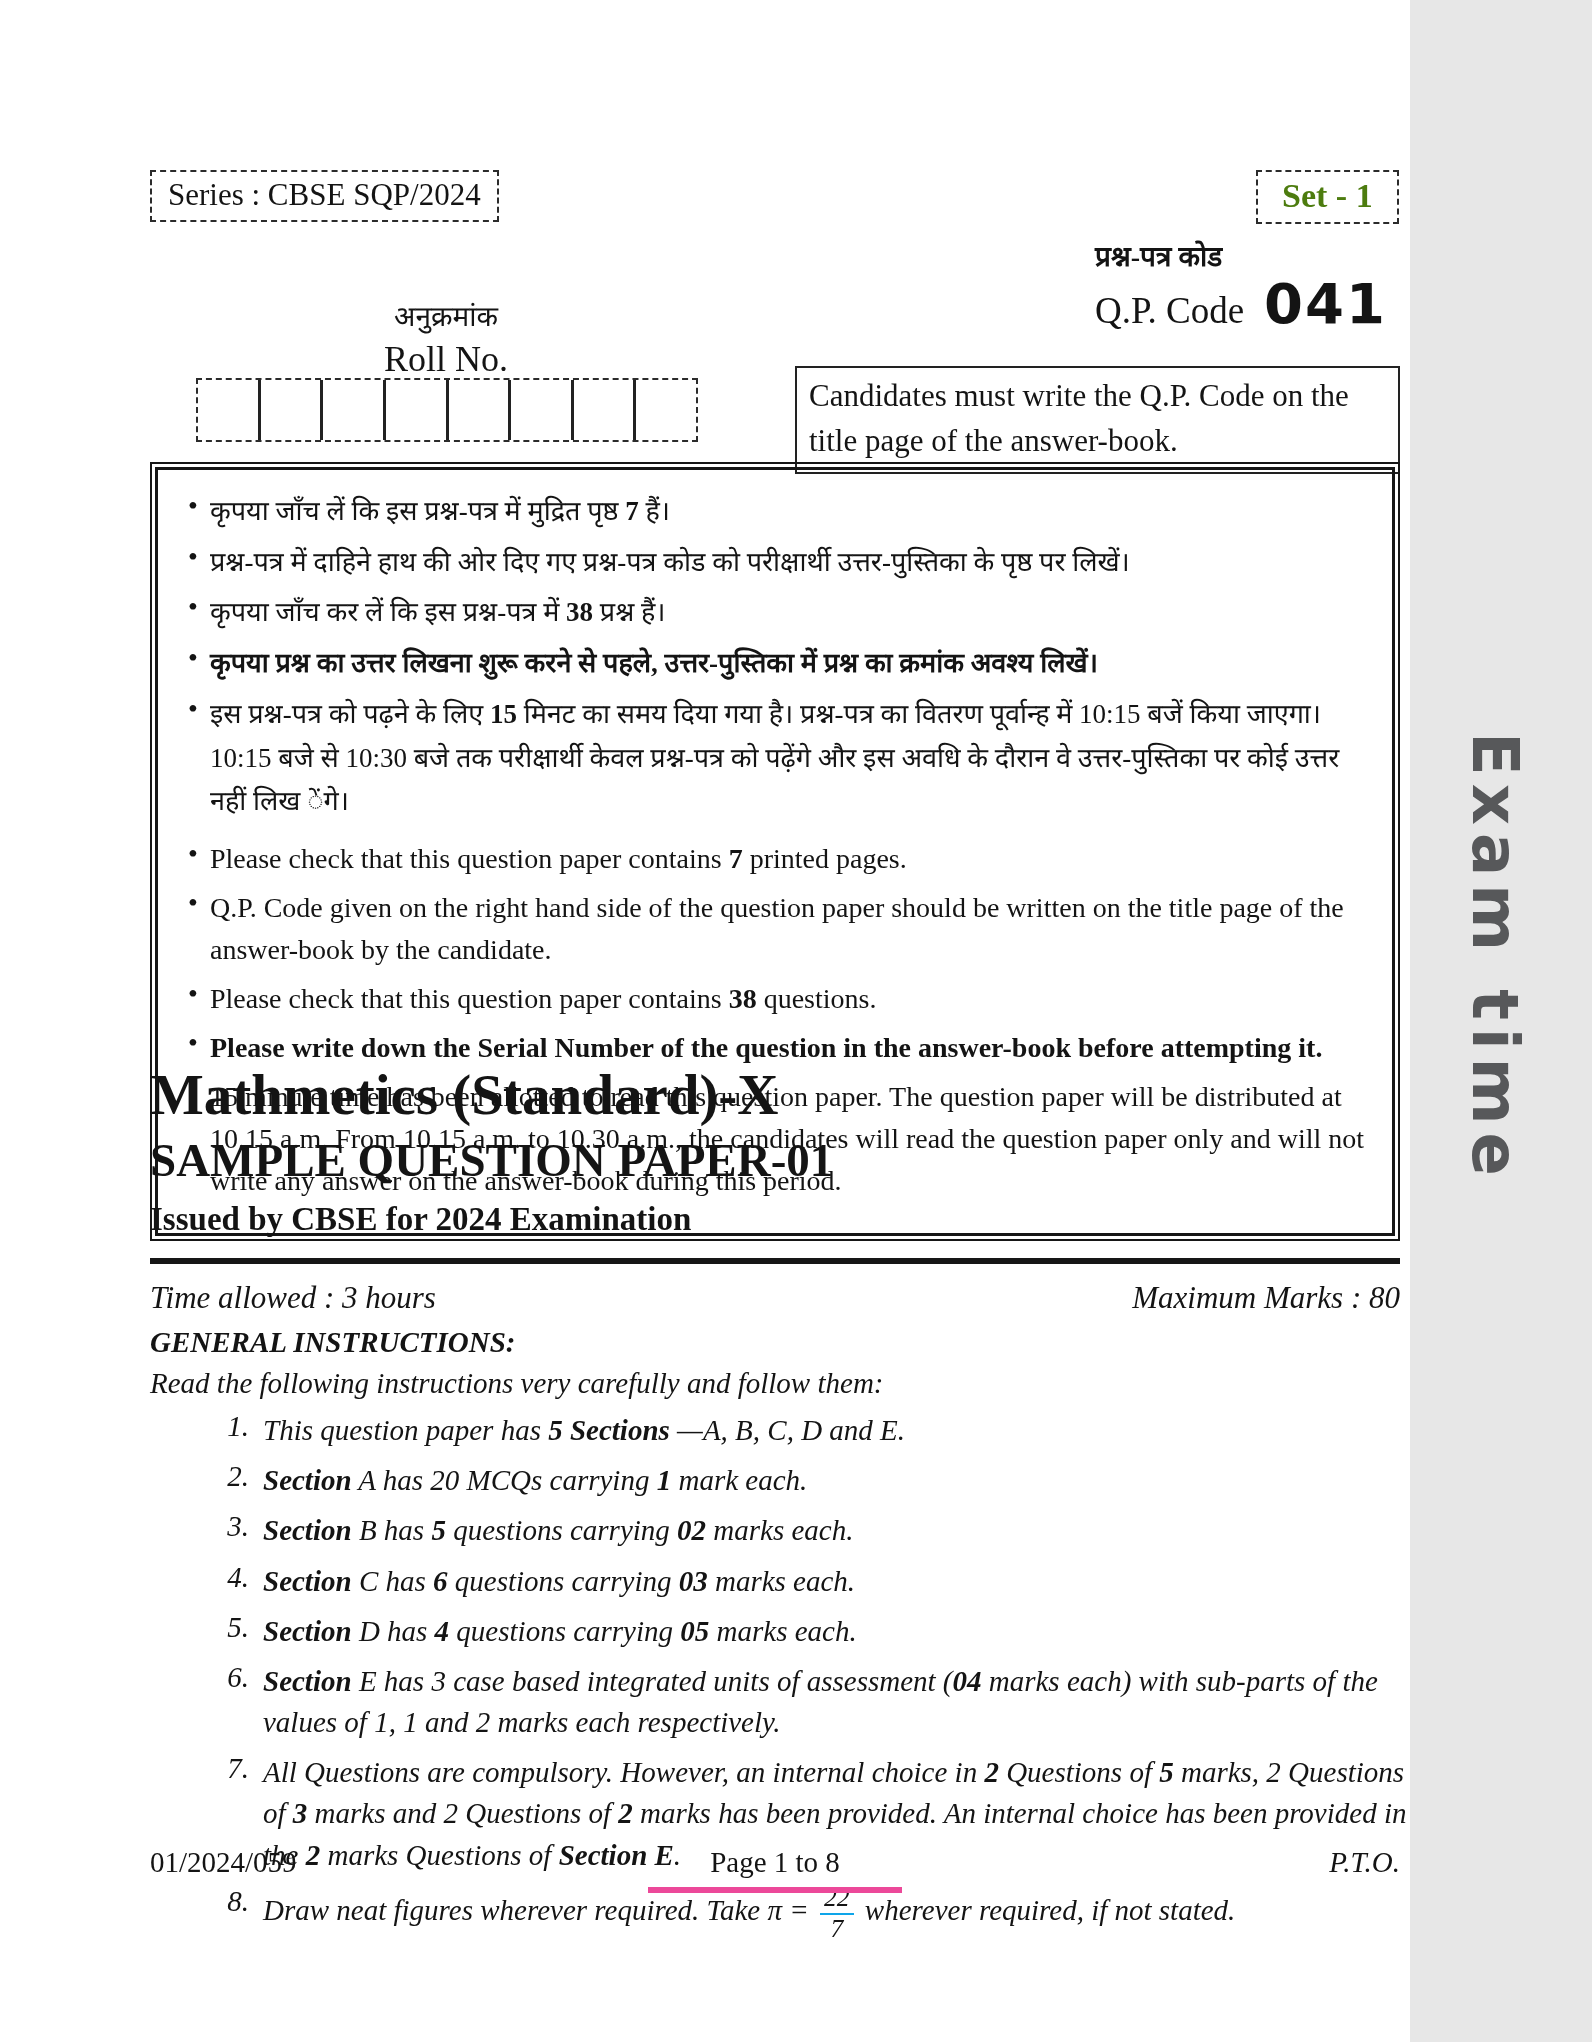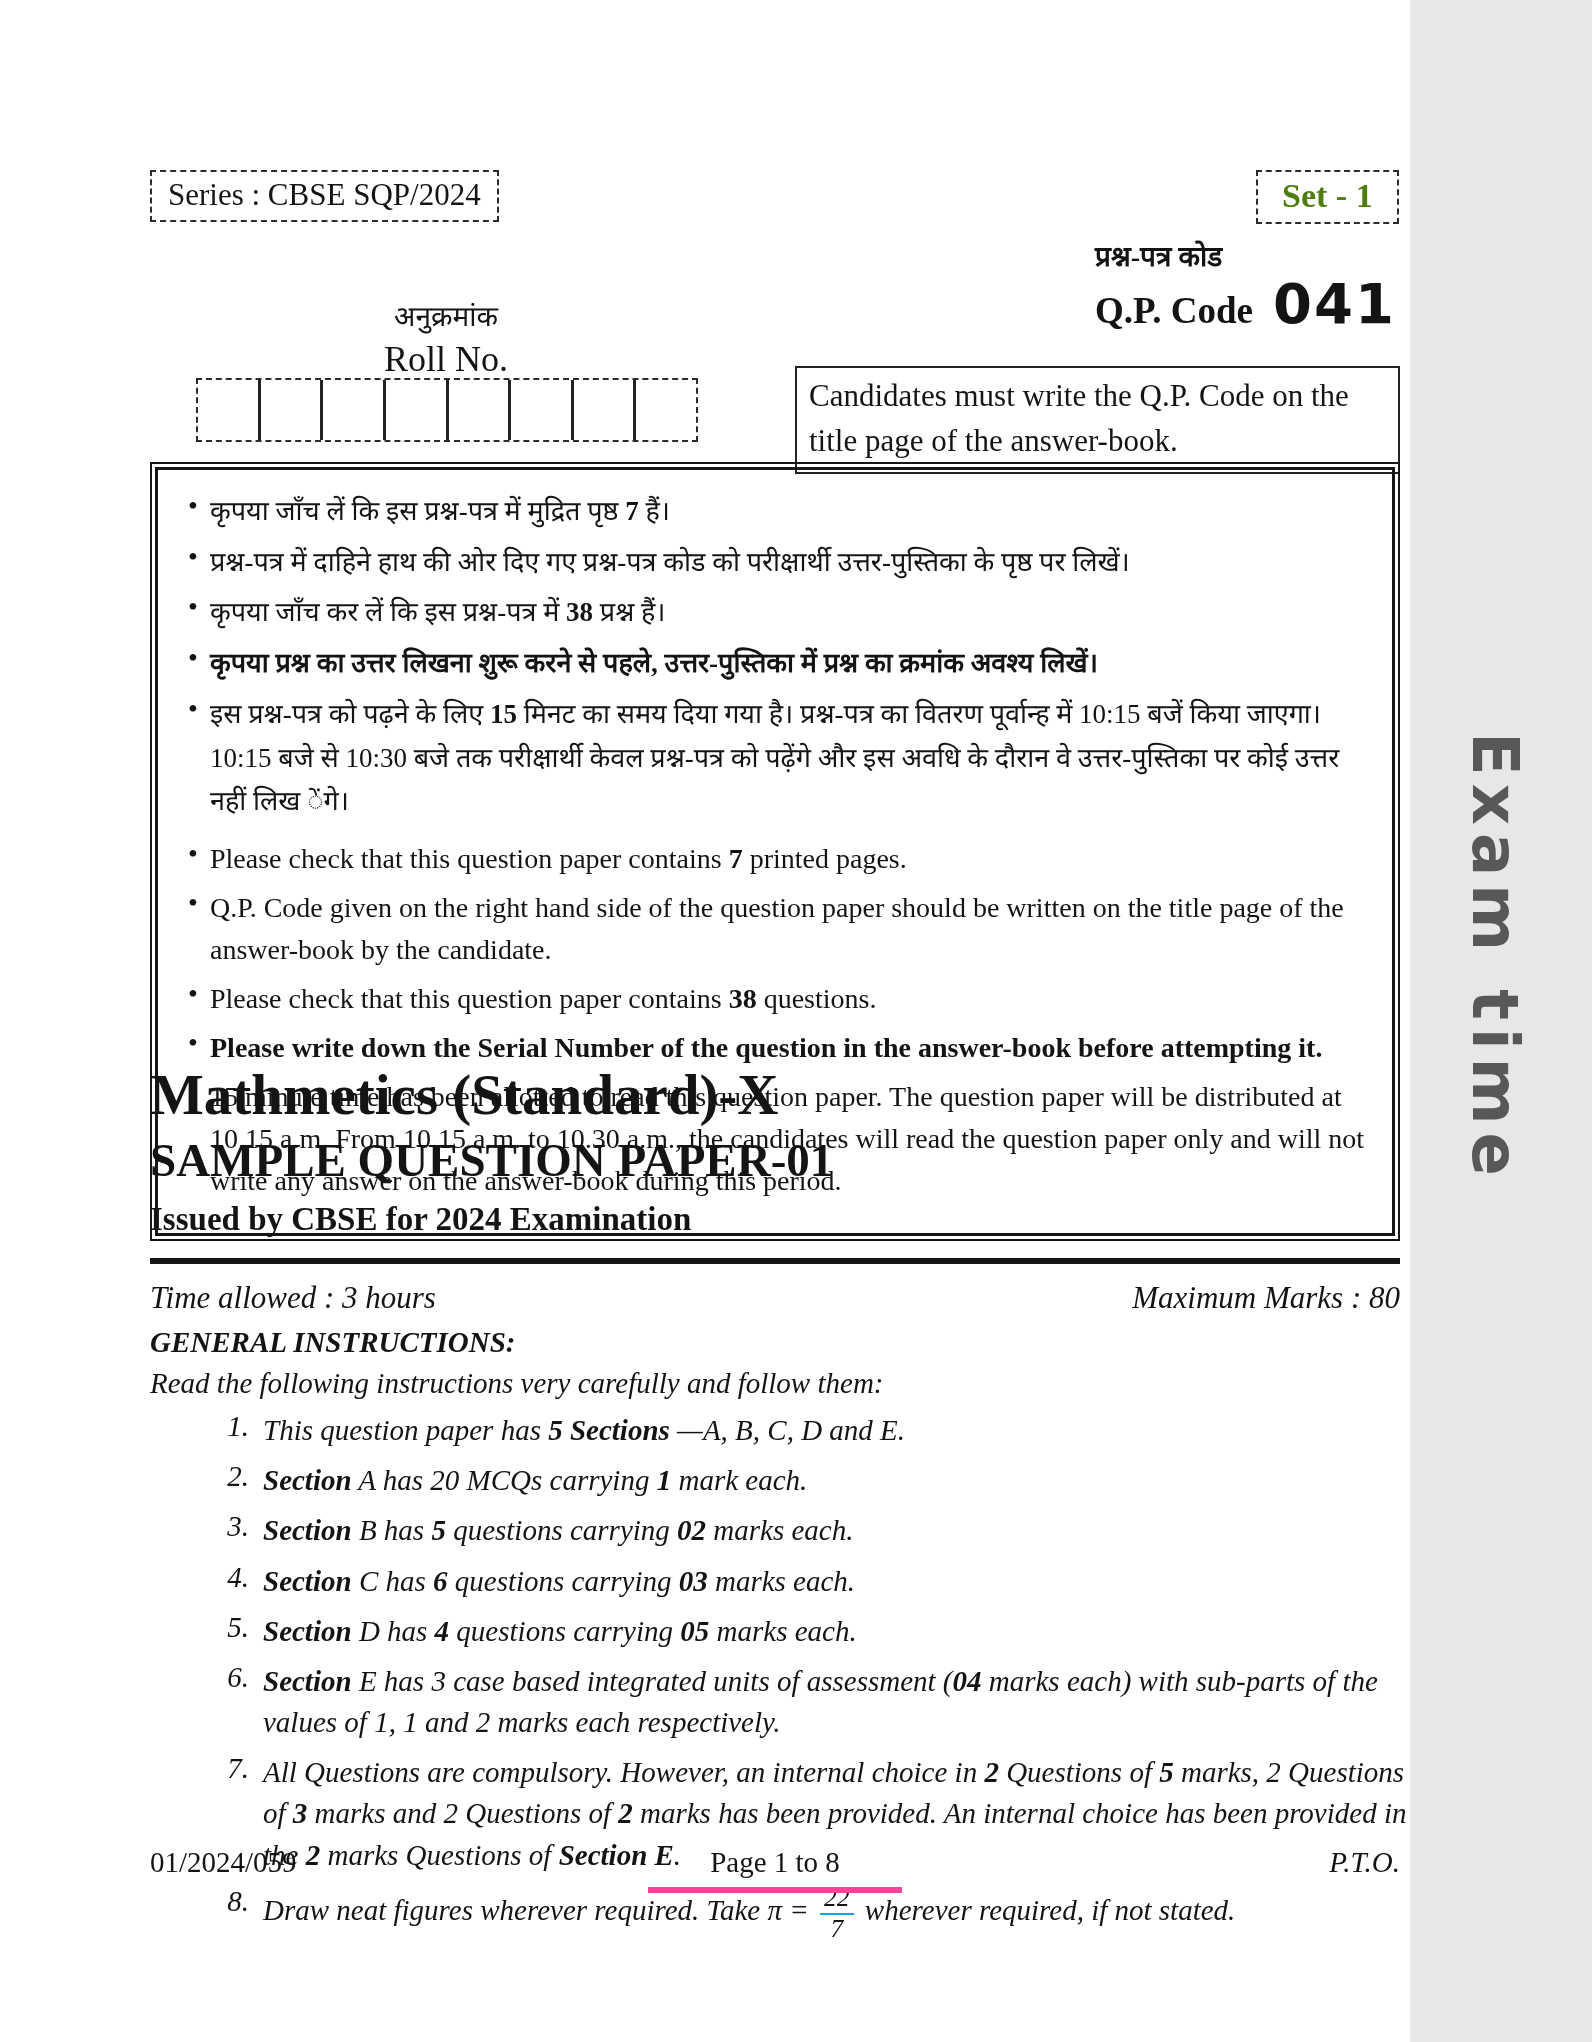--- a/index.html
+++ b/index.html
@@ -19,21 +19,21 @@
 
   
   .dashed { border:2px dashed #2b2b2b; }
   .series-box { left:150px; top:170px; padding:5px 16px 7px; font-weight:normal; font-size:31px; }
   .set-box   { left:1256px; top:170px; padding:5px 24px 7px; font-weight:bold; font-size:34px; color:#4d7c0f; }
 
   
   .qp-block { left:1095px; top:236px; width:305px; }
   .qp-hindi { font-size:28px; font-weight:bold; }
   .qp-line  { display:flex; align-items:baseline; margin-top:2px; }
-  .qp-label { font-size:37px; font-weight:bold; }
+  .qp-label { font-size:37px; font-weight:normal; }
   .qp-value { font-family:"DejaVu Sans", sans-serif; font-size:56px; font-weight:bold; margin-left:20px; line-height:1; letter-spacing:2px; }
 
   
   .roll-block { left:196px; top:296px; width:500px; text-align:center; }
   .roll-hindi { font-size:28px; }
   .roll-label { font-size:36px; margin-top:4px; }
   .roll-boxes { left:196px; top:378px; width:502px; height:64px; display:flex; }
   .roll-cell  { flex:1; border-right:3px solid #222; }
   .roll-cell:last-child { border-right:none; }
 

